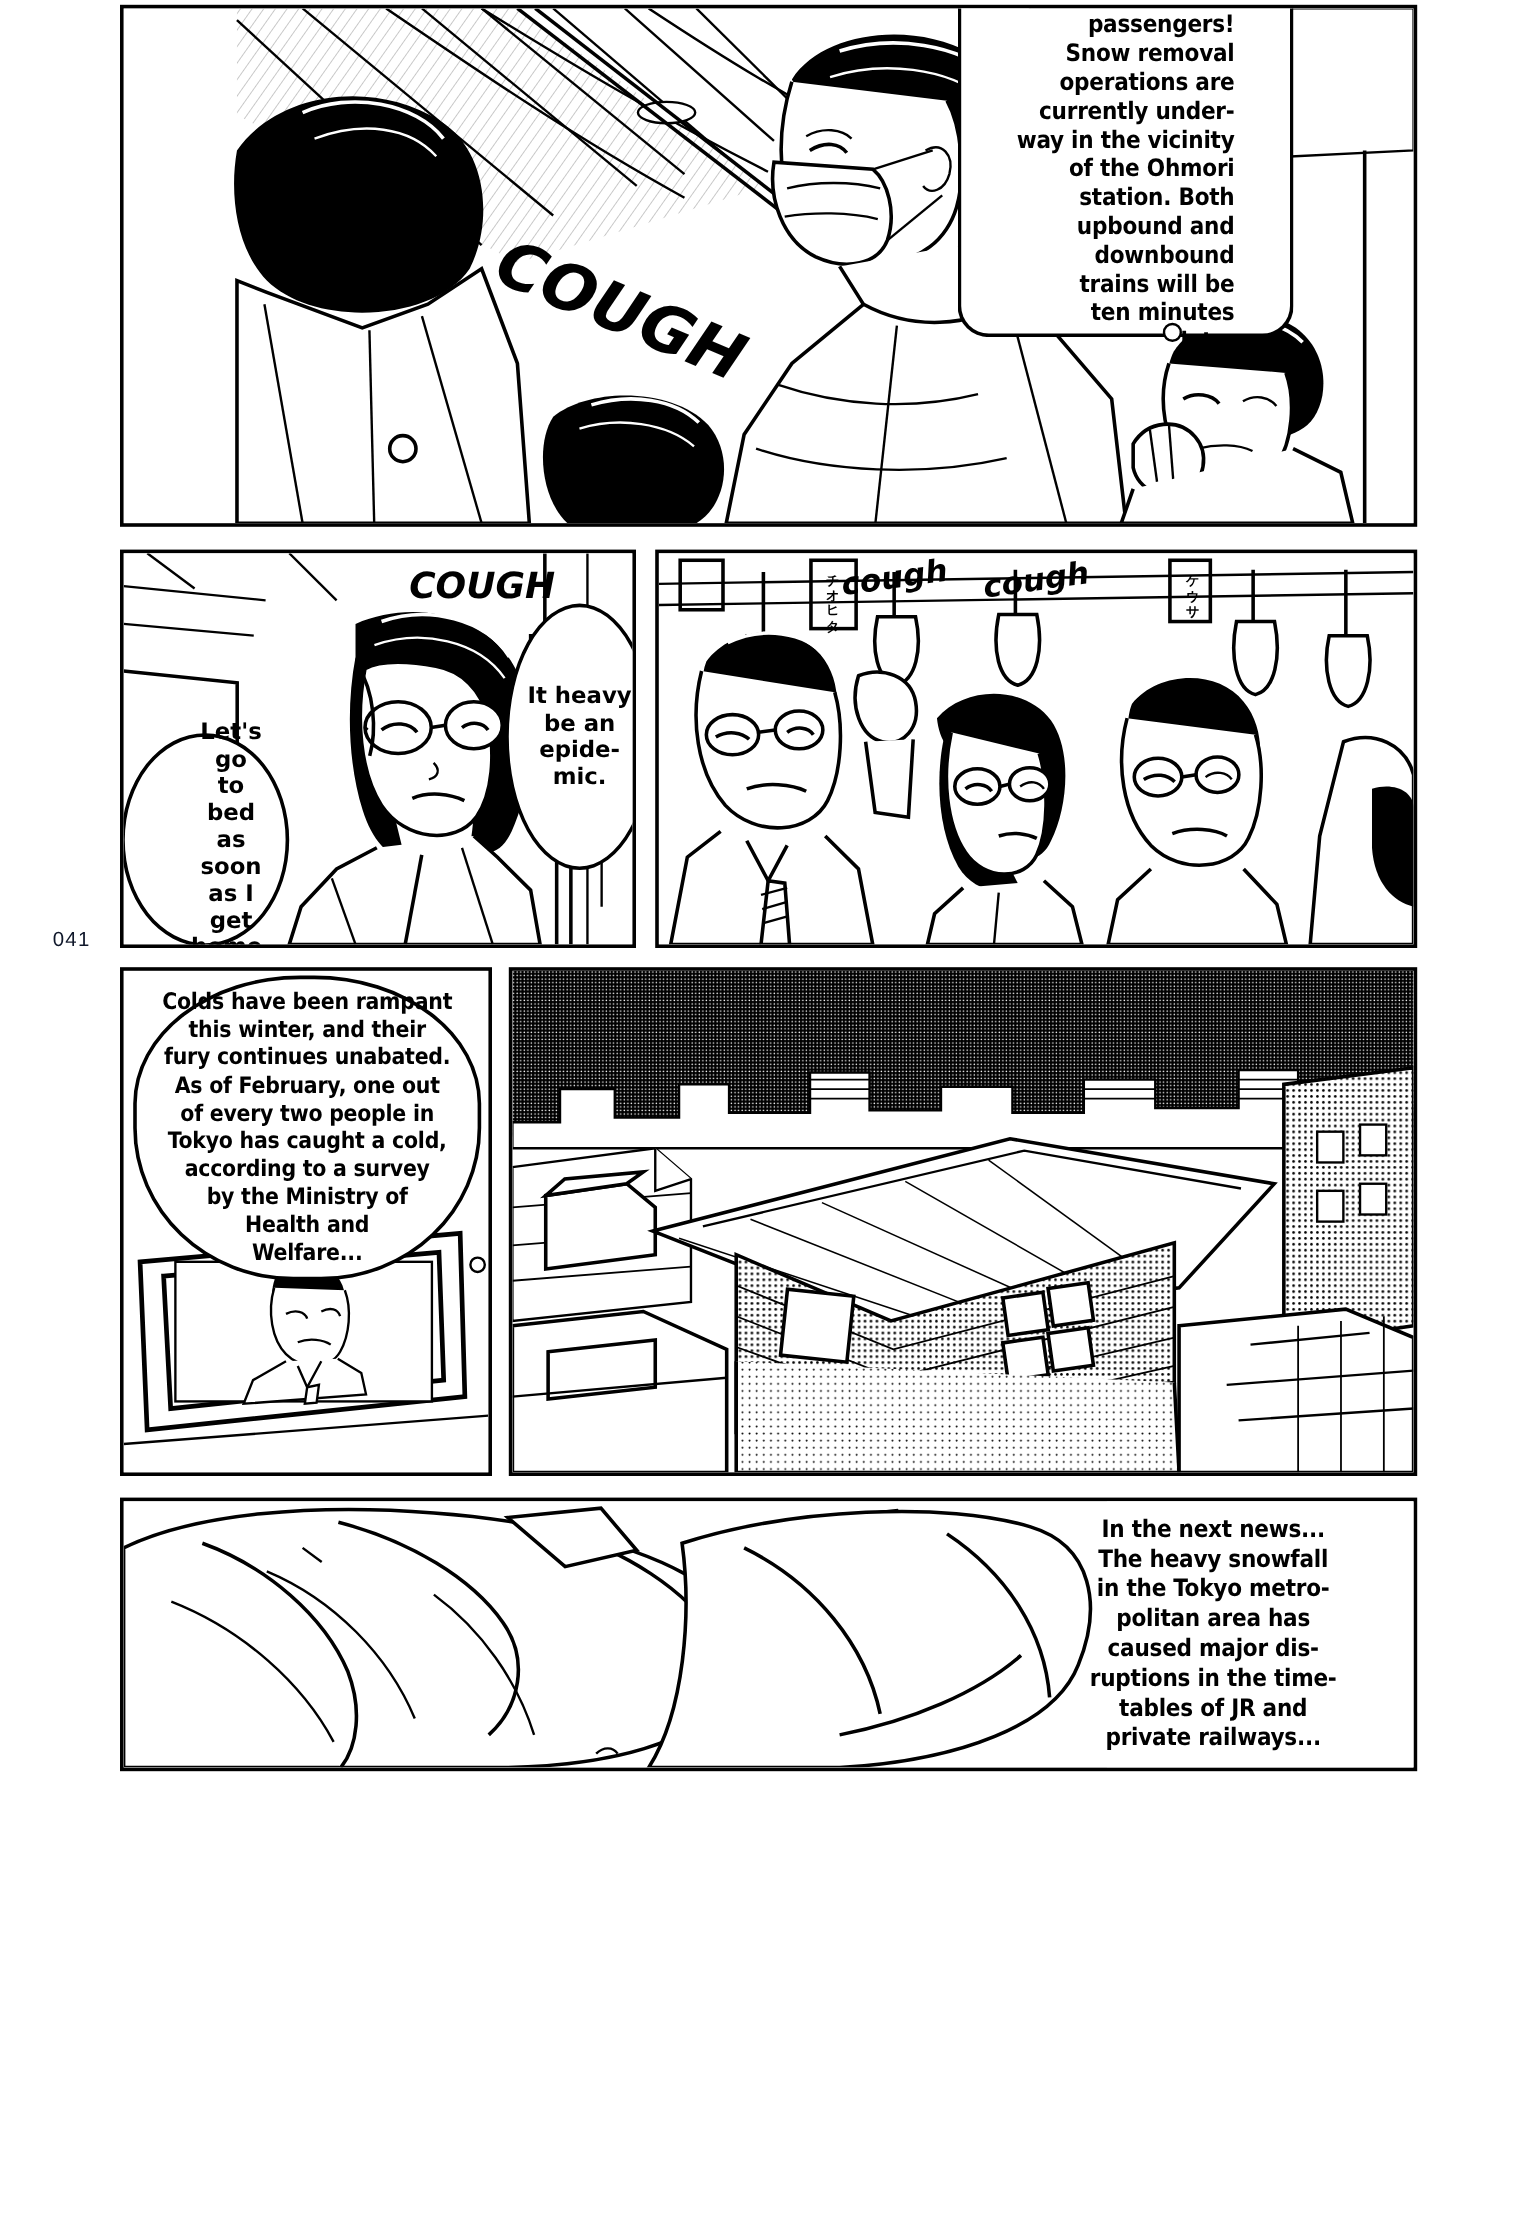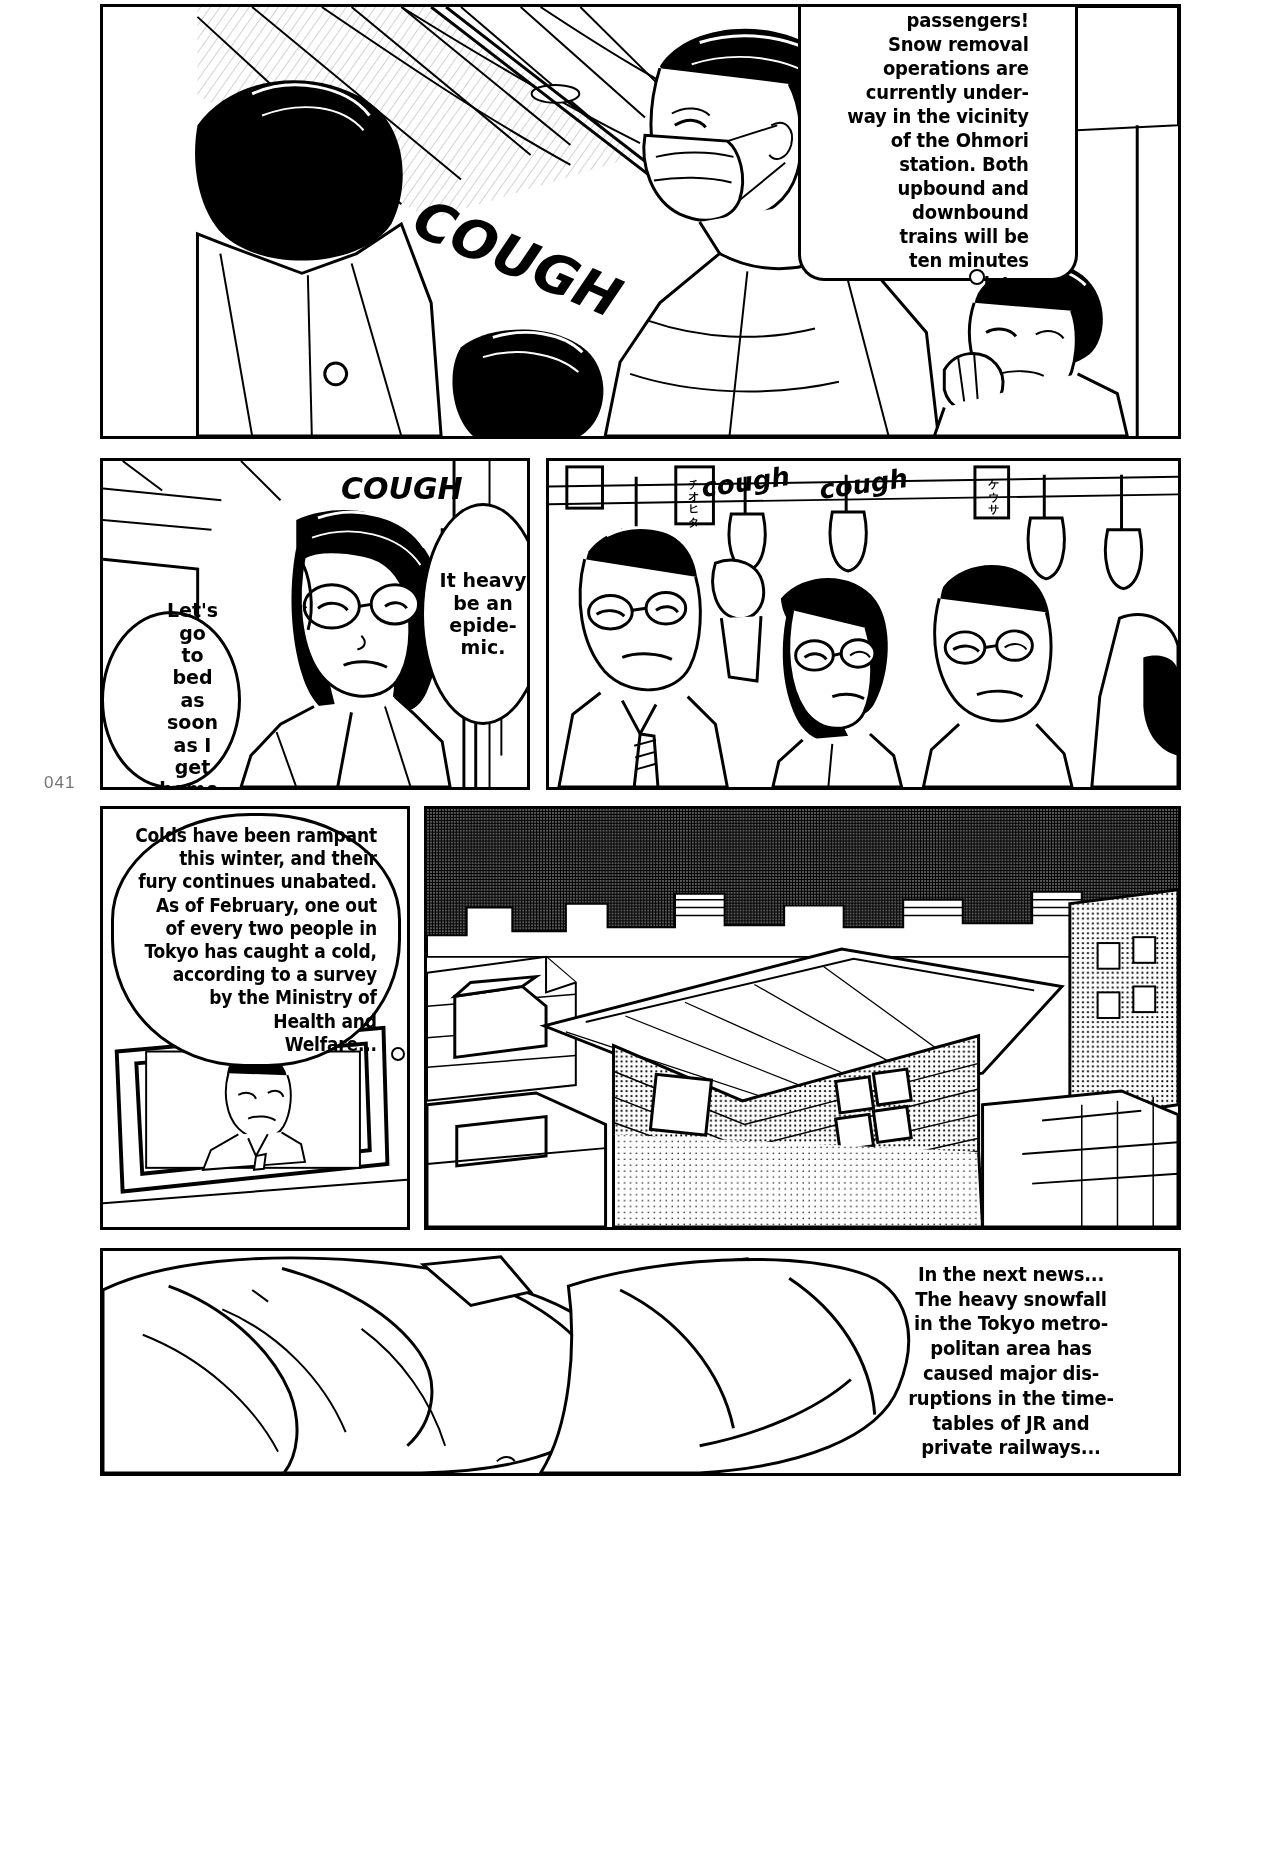--- a/index.html
+++ b/index.html
@@ -24,21 +24,21 @@
   }
 
   
   .page-number {
     position: absolute;
     left: 44px;
     top: 773px;
     font-family: "Liberation Sans", sans-serif;
     font-size: 17px;
     letter-spacing: 1px;
-    color: #737373;
+    color: #0f172a;
   }
 
   
   .panel {
     position: absolute;
     box-sizing: border-box;
     border: 3px solid #000;
     background: #ffffff;
     overflow: hidden;
   }
@@ -428,21 +428,21 @@
           <path d="M138,330 L110,346 L102,366 L206,358 L202,340 L182,328" fill="#fff" stroke="#000" stroke-width="2"></path>
           <path d="M148,334 L156,352 L168,330" fill="#fff" stroke="#000" stroke-width="2"></path>
           <path d="M156,352 L154,366 L164,365 L166,350 Z" fill="#fff" stroke="#000" stroke-width="2"></path>
         </g>
 
         <path d="M0,400 L310,376" stroke="#000" stroke-width="2" fill="none"></path>
       </svg>
     </div>
 
     <div class="balloon oval" style="left:8px; top:4px; width:290px; height:254px; border-radius:48% 48% 46% 46% / 42% 42% 50% 50%;">
-      <div class="balloon-text cond" style="font-size:19px; line-height:1.22; text-align:right;">Colds have been rampant
+      <div class="balloon-text cond" style="font-size:19px; line-height:1.22; text-align:center;">Colds have been rampant
 this winter, and their
 fury continues unabated.
 As of February, one out
 of every two people in
 Tokyo has caught a cold,
 according to a survey
 by the Ministry of
 Health and
 Welfare...</div>
     </div>

